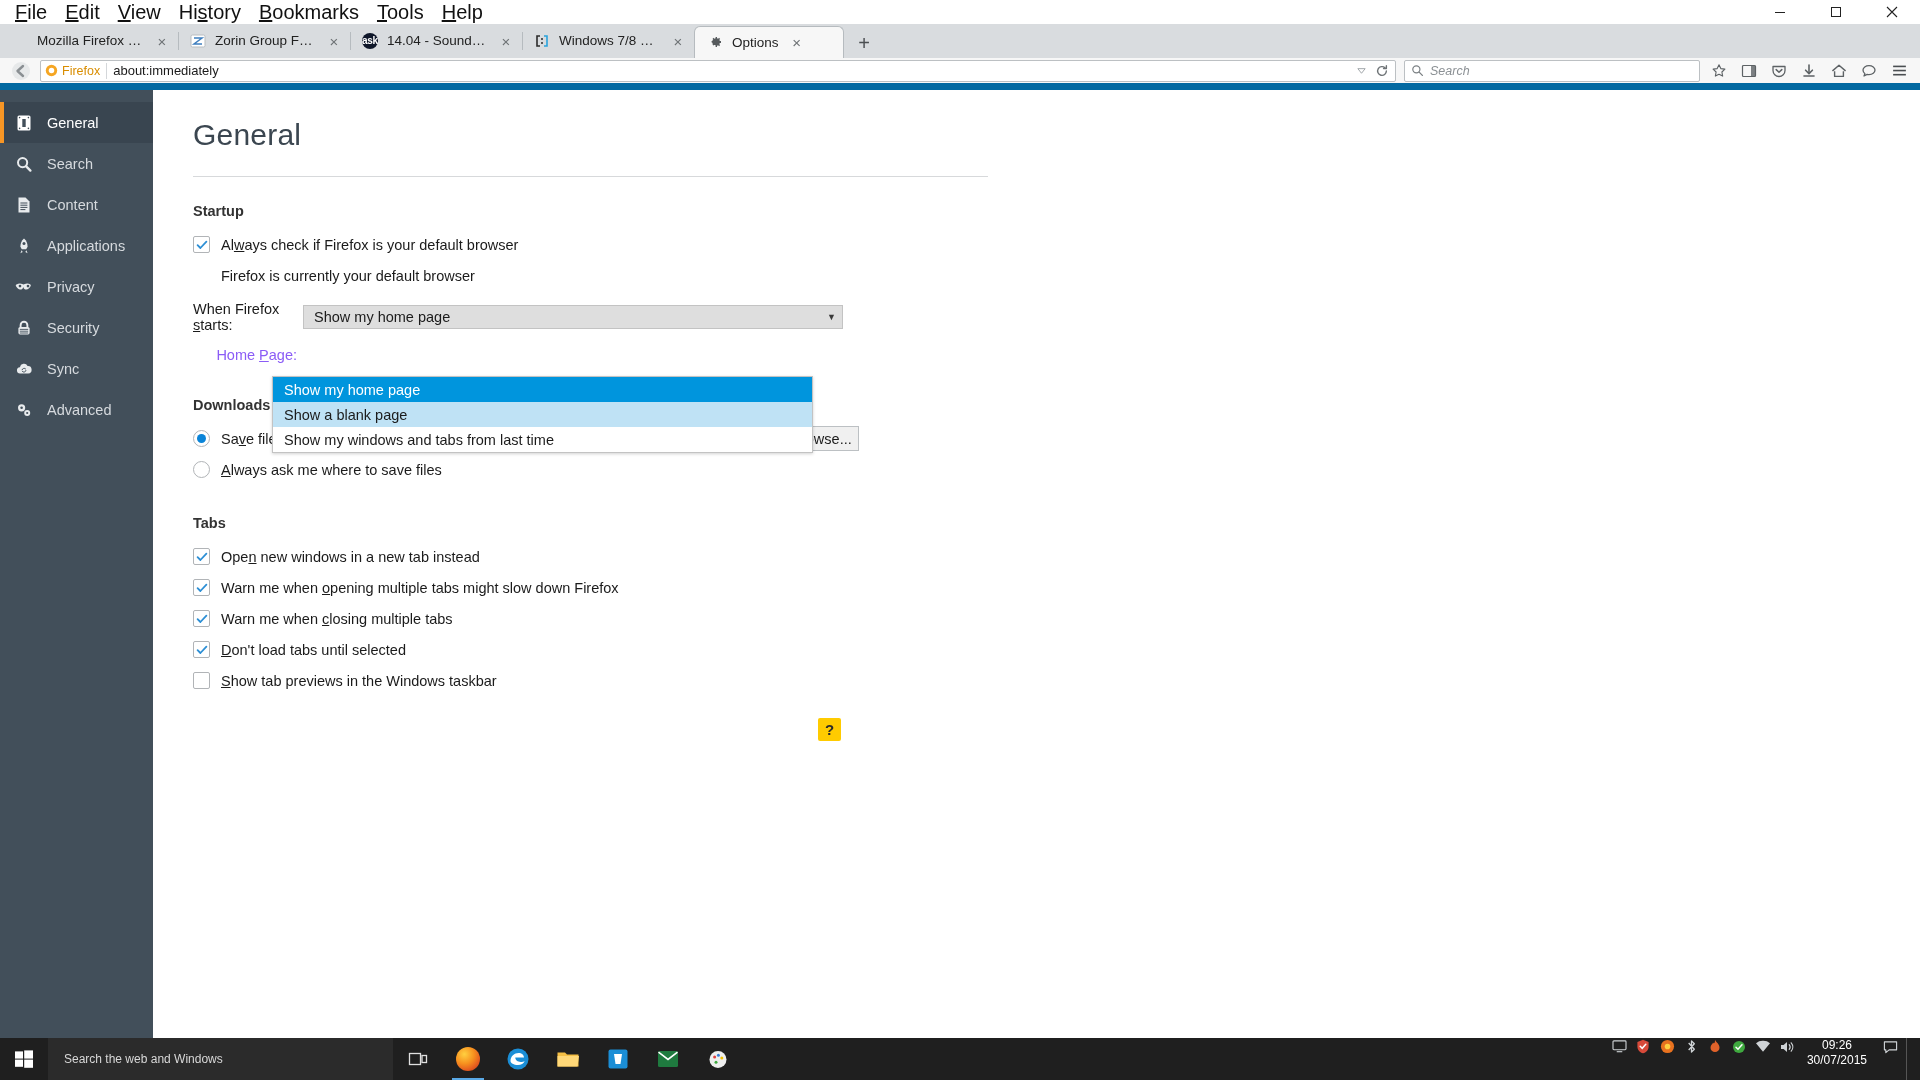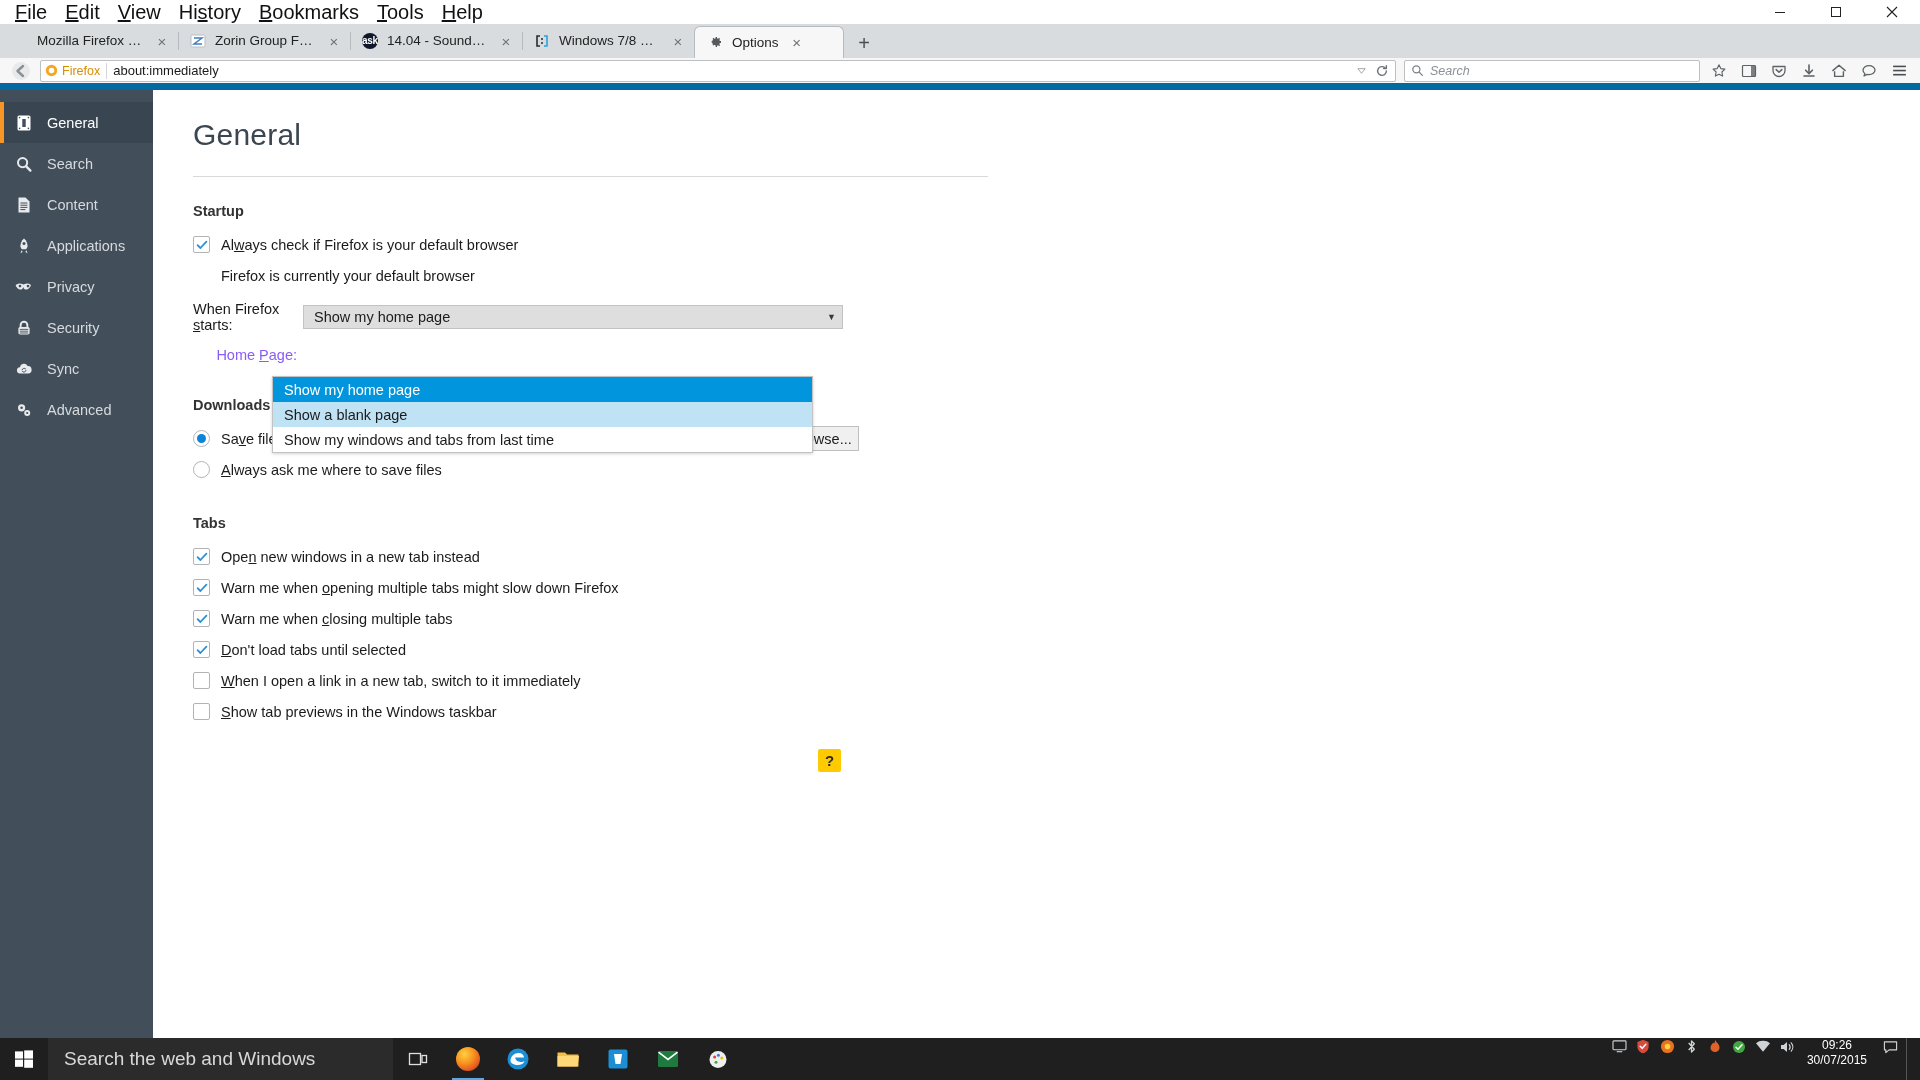--- a/index.html
+++ b/index.html
@@ -181,21 +181,21 @@
   }
 
   
   .taskbar {
     position:absolute; left:0; bottom:0; width:1920px; height:42px; background:#1f1f1f;
     display:flex; align-items:center;
   }
   .startbtn { width:48px;height:42px;display:flex;align-items:center;justify-content:center; }
   .tb-search {
     width:345px;height:42px;background:#2b2b2b;display:flex;align-items:center;
-    padding-left:16px;color:#d8d8d8;font-size:19px;
+    padding-left:16px;color:#d8d8d8;font-size:12px;
   }
   .tb-taskview { width:50px;height:42px;display:flex;align-items:center;justify-content:center; }
   .tb-apps { display:flex; align-items:center; height:42px; }
   .tb-app { width:50px;height:42px;display:flex;align-items:center;justify-content:center;position:relative; }
   .tb-app.running::after {
     content:""; position:absolute; left:9px; right:9px; bottom:0; height:2px; background:#5aa9e6;
   }
   .tray { margin-left:auto; display:flex; align-items:flex-start; height:42px; padding-right:6px; gap:7px; }
   .tray-ico { width:17px;height:17px;display:flex;align-items:center;justify-content:center; }
   .clock { color:#fff; font-size:12px; line-height:15px; text-align:center; padding:0 8px 0 4px; }
@@ -555,24 +555,20 @@
 
         <div class="row">
           <span class="chk">
             <svg width="12" height="12" viewBox="0 0 12 12">
                 <path d="M1.6 6.2L4.4 9 10.4 2.6" stroke="#2d8fd5" stroke-width="1.8" fill="none" stroke-linecap="round" stroke-linejoin="round"></path>
               </svg>
           </span>
           <span class="lbl"><u>D</u>on't load tabs until selected</span>
         </div>
 
-        <div class="row">
-          <span class="chk"></span>
-          <span class="lbl"><u>W</u>hen I open a link in a new tab, switch to it immediately</span>
-        </div>
 
         <div class="row">
           <span class="chk"></span>
           <span class="lbl"><u>S</u>how tab previews in the Windows taskbar</span>
         </div>
       </div>
 
       <div class="helpbtn">?</div>
     </div>
 

